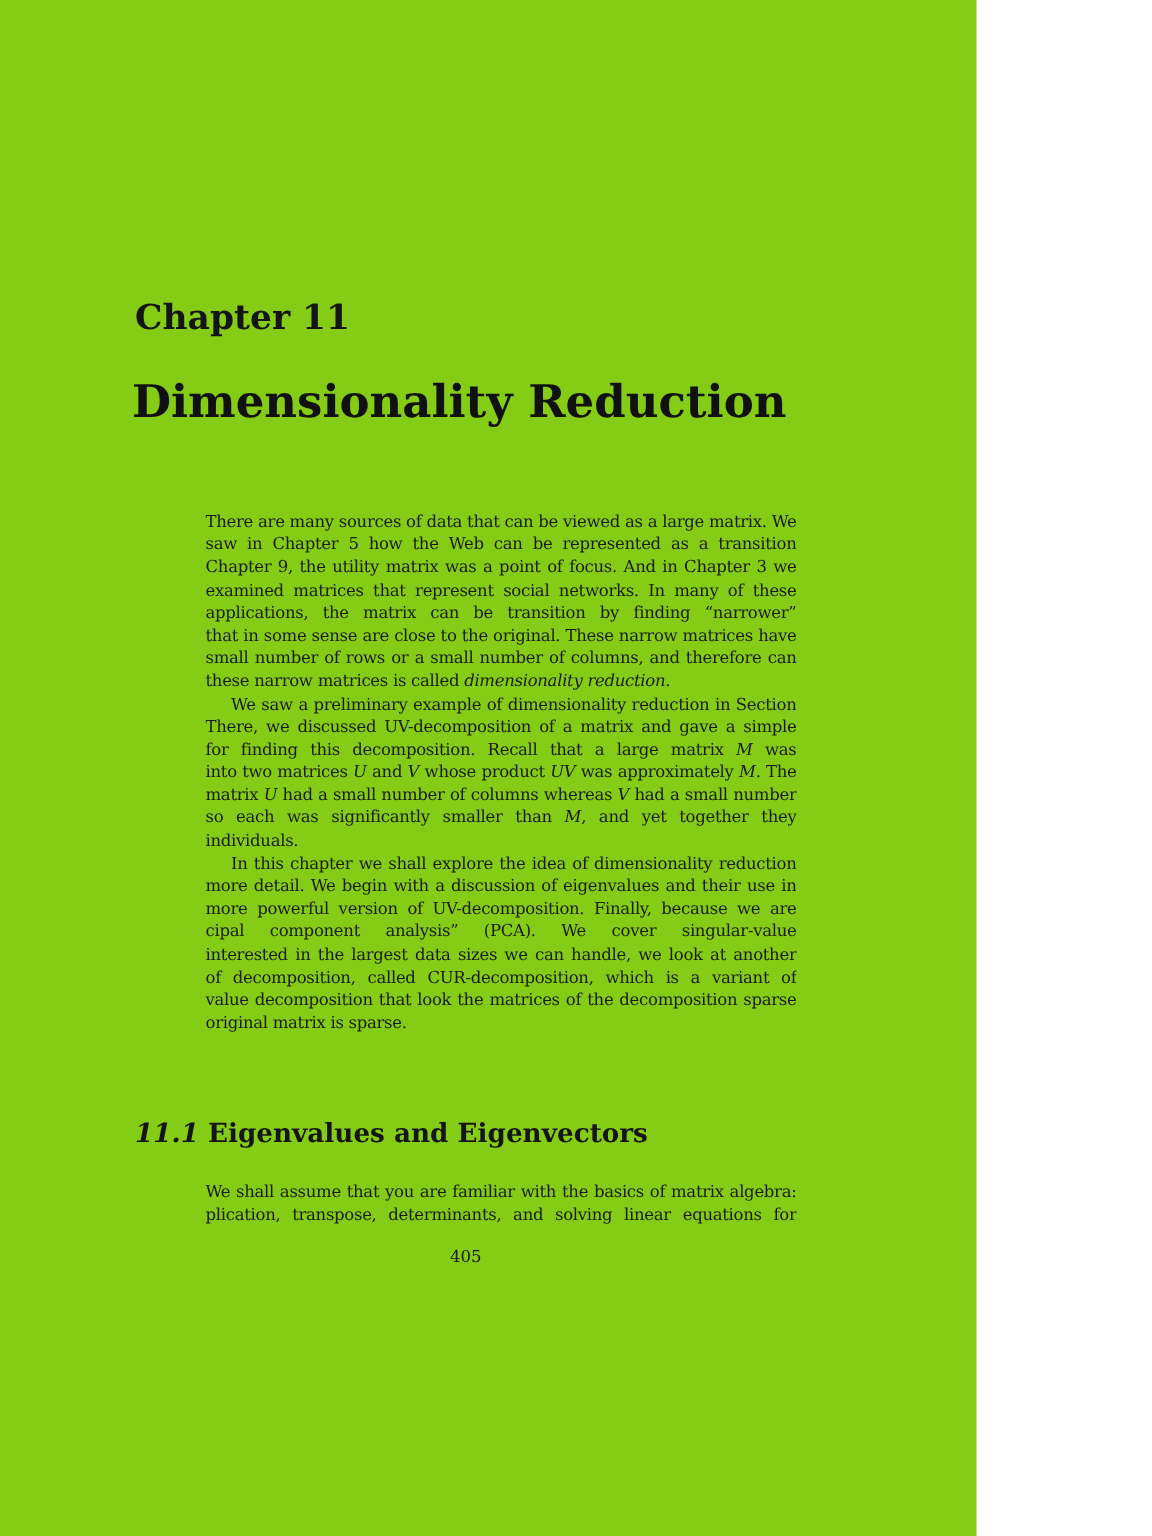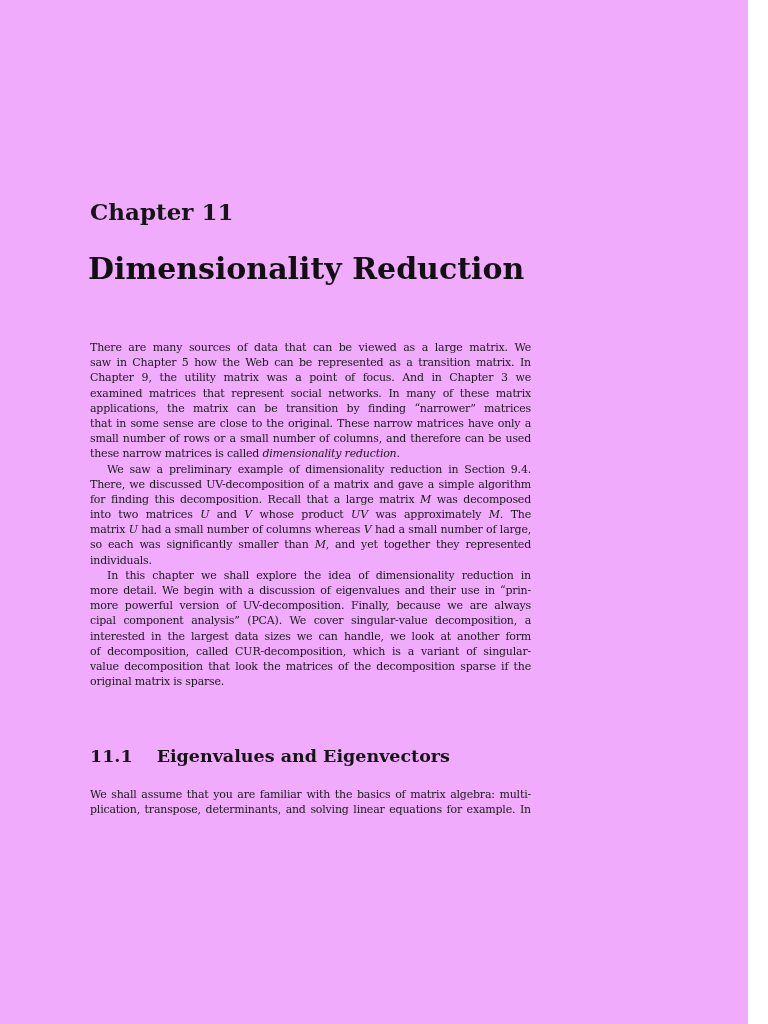--- a/index.html
+++ b/index.html
@@ -1,20 +1,20 @@
 <!DOCTYPE html>
 <html><head>
 <meta charset="utf-8">
 <style>
   html, body { margin: 0; padding: 0; background: #ffffff; }
   .page {
     position: relative;
-    width: 748px;
+    width: 651px;
     height: 1024px;
-    background: #f0abfc;
+    background: #84cc16;
     font-family: "DejaVu Serif", serif;
     color: #1a1a1a;
     overflow: hidden;
   }
   .chapter-label {
     position: absolute;
     left: 90px;
     top: 199px;
     font-size: 23px;
     font-weight: bold;
@@ -40,40 +40,42 @@
   }
   .line {
     height: 15.2px;
     line-height: 15.2px;
     font-size: 11px;
     letter-spacing: -0.2px;
     text-align: justify;
     text-align-last: justify;
     overflow: hidden;
     white-space: normal;
+    margin-left: 47px;
   }
   .line.endline {
     text-align: left;
     text-align-last: left;
   }
   .line.indent { text-indent: 17px; }
   .it { font-style: italic; }
   .section-heading {
     position: absolute;
     left: 90px;
     top: 746px;
     font-size: 17.5px;
     font-weight: bold;
     color: #151515;
     line-height: 1.15;
     white-space: nowrap;
   }
   .section-num {
     display: inline-block;
-    margin-right: 24px;
+    margin-right: 6px;
+    font-style: italic;
   }
   .section-body {
     position: absolute;
     left: 90px;
     top: 787px;
     width: 441px;
   }
   .page-number {
     position: absolute;
     left: 90px;
@@ -121,14 +123,15 @@
 
   <div class="section-heading">
     <span class="section-num">11.1</span><span>Eigenvalues and Eigenvectors</span>
   </div>
 
   <div class="section-body" id="section-body">
       <div class="line"><span>We shall assume that you are familiar with the basics of matrix algebra: multi-</span></div>
       <div class="line"><span>plication, transpose, determinants, and solving linear equations for example. In</span></div>
     </div>
 
+  <div class="page-number">405</div>
 
 </div>
 
 </body></html>

